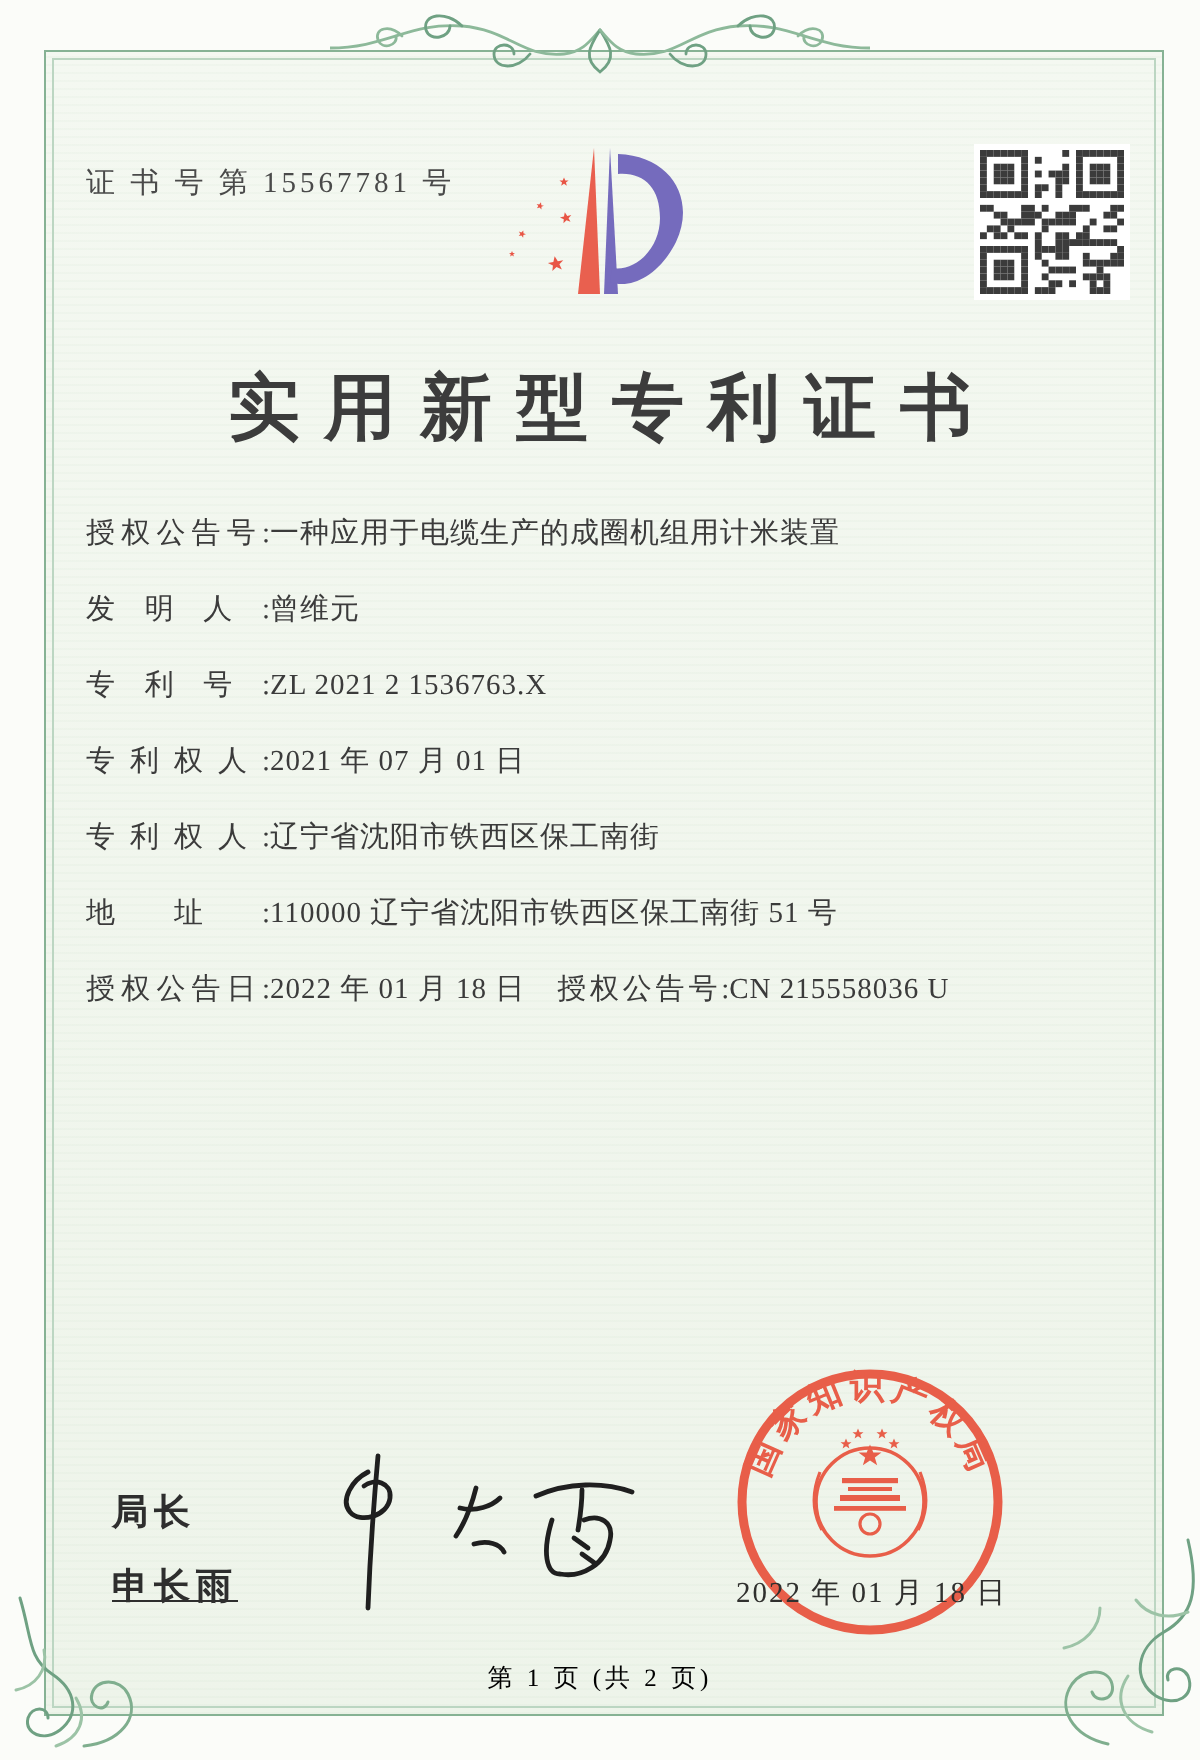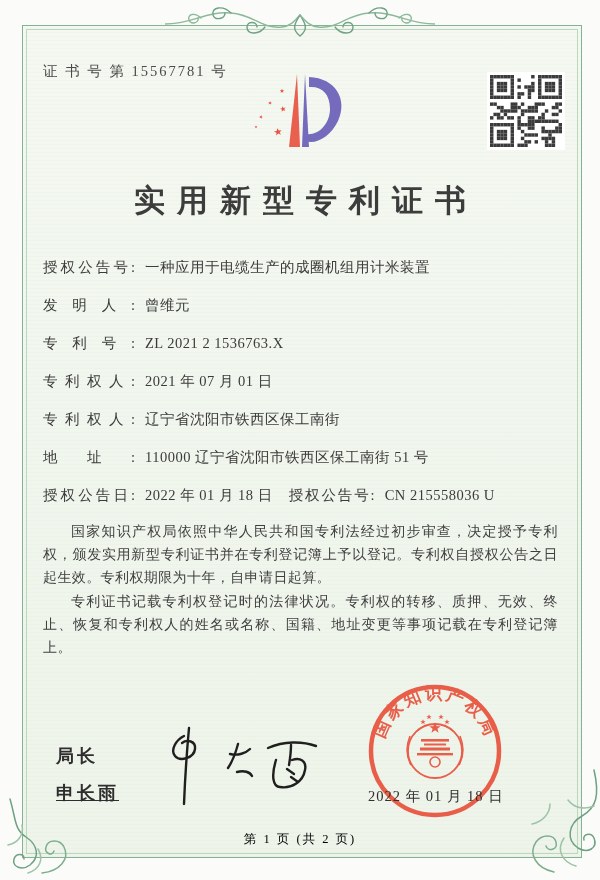--- a/index.html
+++ b/index.html
@@ -15,36 +15,36 @@
     background:
       repeating-linear-gradient(0deg, rgba(150,190,155,0.05) 0 1px, rgba(0,0,0,0) 1px 4px),
       linear-gradient(#f4f8f1, #eef4ea);
   }
   .frame-inner {
     position:absolute; left:3px; top:3px; right:3px; bottom:3px;
     border:1px solid #bcd6c2;
   }
   .orn { position:absolute; pointer-events:none; }
   .cert-no {
-    position:absolute; left:43px; top:62px;
+    position:absolute; left:43px; top:82px;
     font-size:14.5px; color:#4a4a4a; letter-spacing:2px;
   }
   .logo { position:absolute; left:232px; top:64px; width:140px; height:100px; }
   .qr { position:absolute; left:487px; top:72px; width:78px; height:78px; background:#fff; padding:3px; }
   .title {
     position:absolute; left:0; right:0; top:180px; text-align:center;
-    font-size:31px; font-weight:600; color:#3c3c3c; letter-spacing:12px; text-indent:12px;
+    font-size:36px; font-weight:600; color:#3c3c3c; letter-spacing:12px; text-indent:12px;
   }
   .fields { position:absolute; left:43px; right:40px; top:256px; font-size:14.5px; color:#3b3b3b; }
   .frow { margin-bottom:14.5px; line-height:23.5px; white-space:nowrap; }
   .flabel {
     display:inline-block; width:92px; text-align:justify; text-align-last:justify;
     vertical-align:top;
   }
-  .fvalue { margin-left:10px; letter-spacing:0.5px; }
+  .fvalue { margin-left:0; letter-spacing:0.5px; }
   .grant-row { display:flex; }
   .pair2 { margin-left:16px; }
   .pair2 .flabel { width:86px; }
   .paras { position:absolute; left:43px; right:42px; top:520px; font-size:14px; line-height:1.66; color:#3f3f3f; text-align:justify; }
   .paras p { text-indent:2em; letter-spacing:0.4px; }
   .officer { position:absolute; left:56px; top:744px; font-family:"Liberation Sans", sans-serif; font-size:18px; font-weight:600; color:#2e2e2e; letter-spacing:3px; }
   .officer .name { margin-top:13px;text-decoration:underline; }
   .signature { position:absolute; left:140px; top:720px; width:200px; height:88px; }
   .seal { position:absolute; left:362px; top:676px; width:146px; height:152px; opacity:0.92; }
   .seal-date { position:absolute; left:368px; top:787px; font-size:14.5px; color:#30302e; letter-spacing:1px; }
@@ -346,24 +346,20 @@
     </div>
     <div class="frow">
       <span class="flabel">地址:</span><span class="fvalue">110000 辽宁省沈阳市铁西区保工南街 51 号</span>
     </div>
     <div class="frow grant-row">
       <span class="pair1"><span class="flabel">授权公告日:</span><span class="fvalue">2022 年 01 月 18 日</span></span>
       <span class="pair2"><span class="flabel">授权公告号:</span><span class="fvalue">CN 215558036 U</span></span>
     </div>
   </div>
 
-  <div class="paras">
-    <p>国家知识产权局依照中华人民共和国专利法经过初步审查，决定授予专利权，颁发实用新型专利证书并在专利登记簿上予以登记。专利权自授权公告之日起生效。专利权期限为十年，自申请日起算。</p>
-    <p>专利证书记载专利权登记时的法律状况。专利权的转移、质押、无效、终止、恢复和专利权人的姓名或名称、国籍、地址变更等事项记载在专利登记簿上。</p>
-  </div>
 
   <div class="officer">
     <div>局长</div>
     <div class="name">申长雨</div>
   </div>
 
   <svg class="signature" viewBox="0 0 200 88">
     <g fill="none" stroke="#1f1f1f" stroke-width="2.4" stroke-linecap="round">
       <path d="M44,16 C36,20 30,30 35,36 C40,42 54,38 55,29 C56,21 47,19 42,23"></path>
       <path d="M49,8 C47,30 45,58 44,84"></path>

